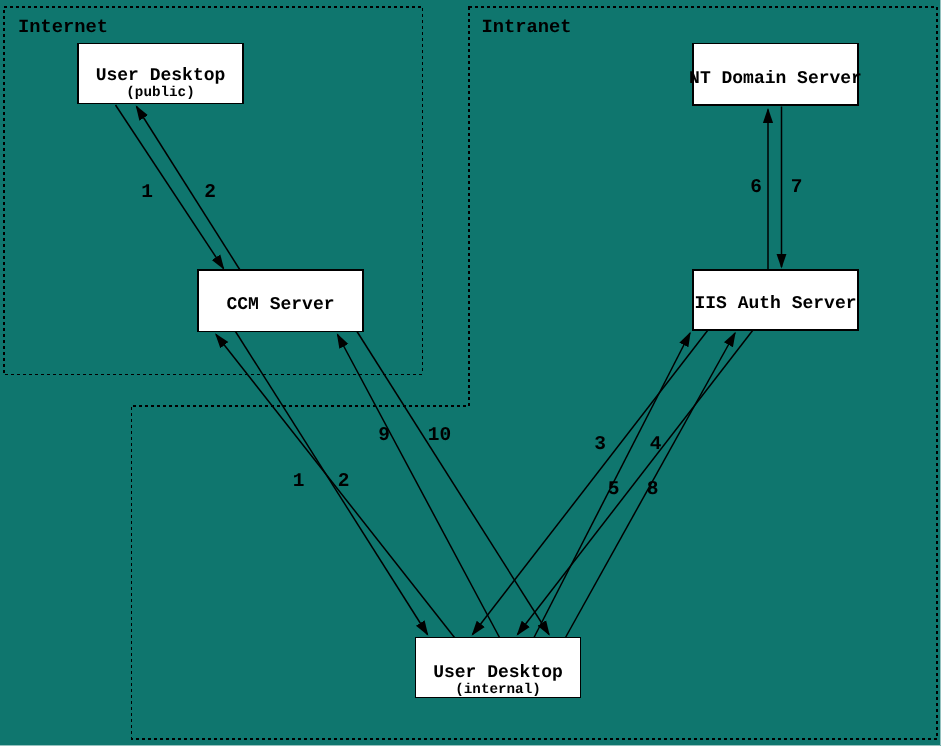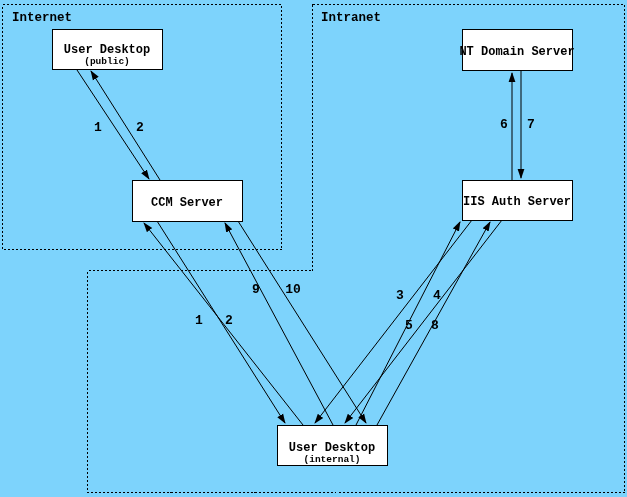--- a/index.html
+++ b/index.html
@@ -4,21 +4,21 @@
 <style>
   html, body {
     margin: 0;
     padding: 0;
     background: #ffffff;
   }
   #stage {
     position: relative;
     width: 627px;
     height: 497px;
-    background: #7dd3fc;
+    background: #0f766e;
     font-family: "Liberation Mono", "DejaVu Sans Mono", monospace;
   }
   svg { display: block; }
   .region-outline {
     fill: none;
     stroke: #000000;
     stroke-width: 1;
     stroke-dasharray: 2 2;
     shape-rendering: crispEdges;
   }

